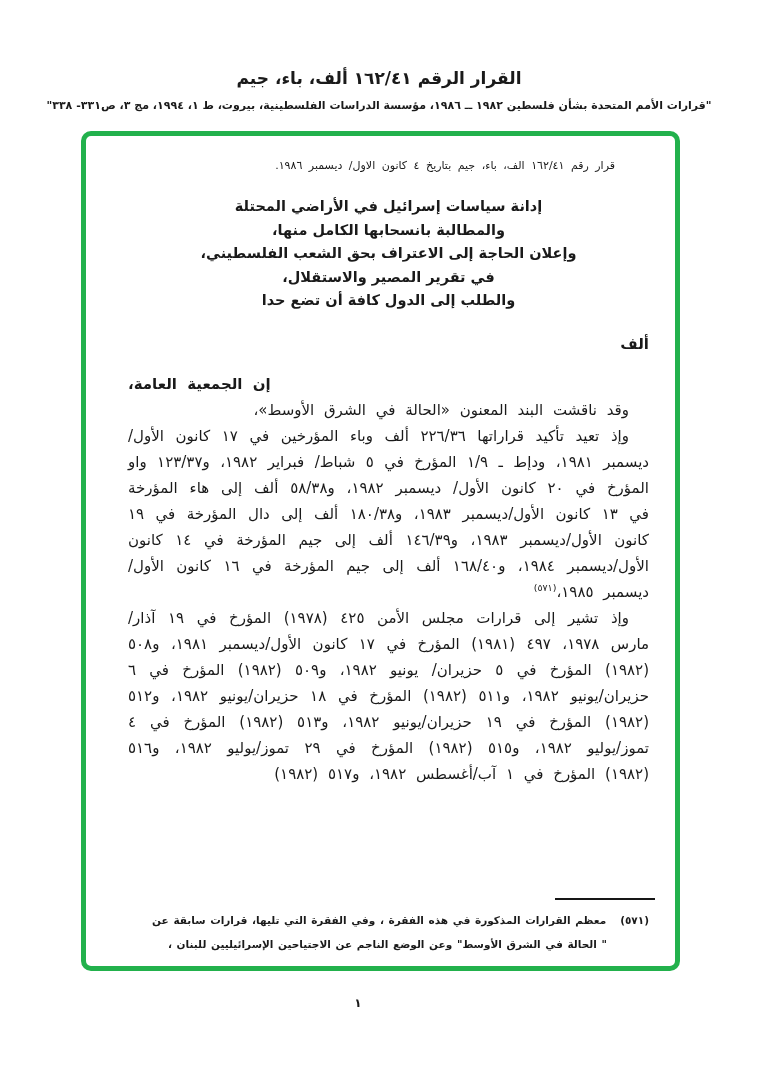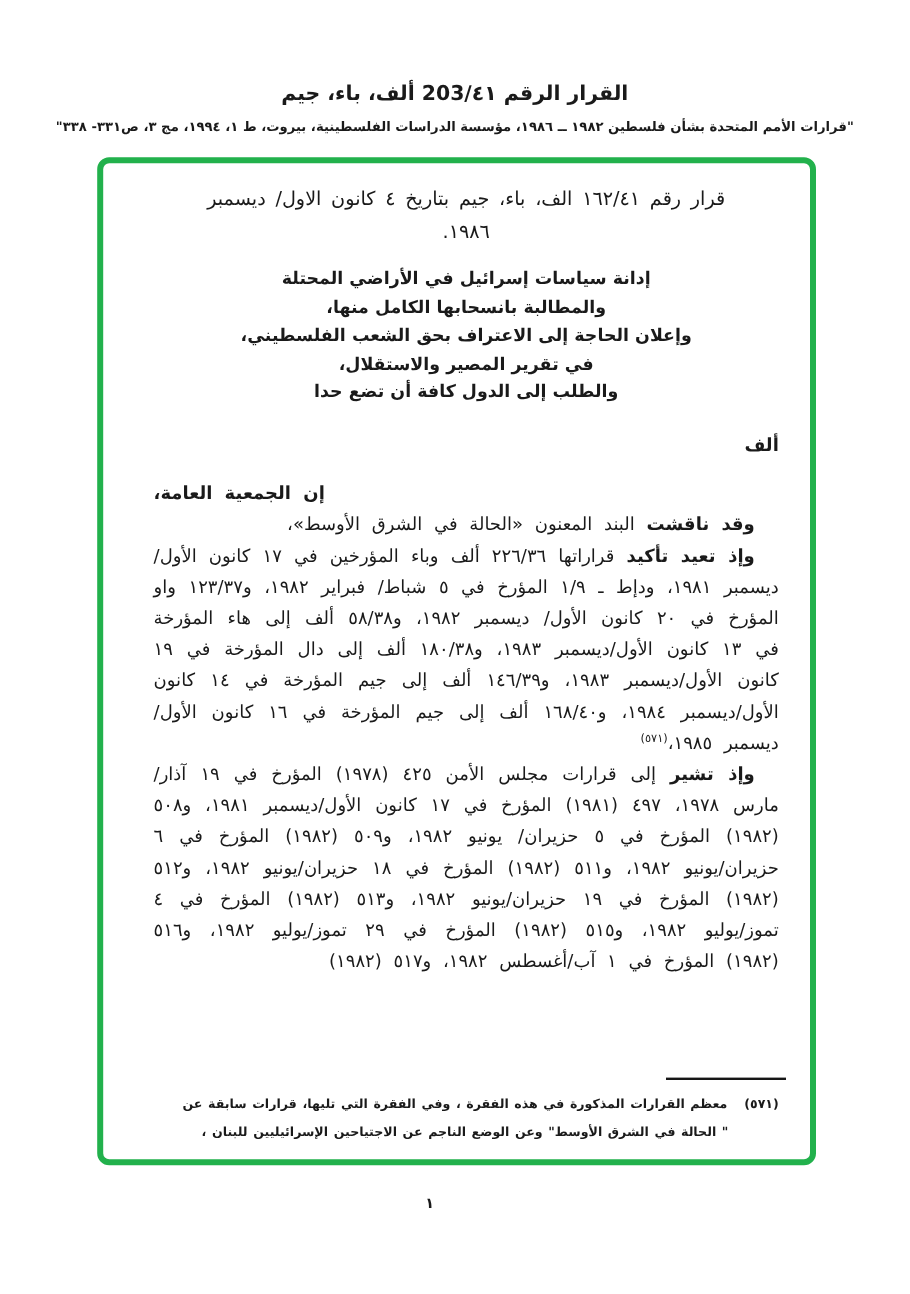--- a/index.html
+++ b/index.html
@@ -28,21 +28,21 @@
     position: absolute; top: 131px; left: 81px;
     width: 599px; height: 840px;
     border: 5px solid #22b14c; border-radius: 10px;
     padding: 16px 26px 10px 42px;
     display: flex; flex-direction: column;
     overflow: hidden;
     background: #ffffff;
   }
 
   .intro {
-    text-align: center; font-size: 16px; line-height: 27px;
+    text-align: right; font-size: 11px; line-height: 27px;
     padding: 0 34px; margin: 0 0 8px 0; word-spacing: 3px;
   }
 
   .heading-block {
     text-align: center; font-weight: bold;
     font-size: 14.5px; line-height: 23.5px;
     margin: 8px 10px 6px;
   }
   .heading-line { text-align: center; }
 
@@ -50,21 +50,21 @@
     font-weight: bold; font-size: 15px;
     margin: 16px 0 18px;
   }
 
   .para {
     font-size: 15px; line-height: 26px;
     text-align: justify; text-indent: 20px;
     margin: 0; word-spacing: 5px;
   }
   .preamble { font-weight: bold; text-align: left; }
-  .lead { font-weight: bold; }
+  .lead { font-weight: normal; }
   .fn-ref { font-size: 9.5px; vertical-align: super; line-height: 0; word-spacing: 0; }
 
   .fn-block { margin-top: auto; }
   .fn-divider {
     width: 100px; height: 2px; background: #161616;
     margin: 8px -6px 8px 0;
   }
   .footnote {
     font-size: 10.5px; font-weight: bold; line-height: 24px;
     word-spacing: 1px;
@@ -77,21 +77,21 @@
   .page-number {
     position: absolute; top: 996px; left: 0; width: 716px;
     text-align: center; font-size: 12px; font-weight: bold;
   }
 </style>
 </head>
 <body>
 
 <div class="page">
 
-  <div class="doc-title">القرار الرقم 203/٤١ ألف، باء، جيم</div>
+  <div class="doc-title">القرار الرقم ١٦٢/٤١ ألف، باء، جيم</div>
   <div class="doc-subtitle">"قرارات الأمم المتحدة بشأن فلسطين ١٩٨٢ ــ ١٩٨٦، مؤسسة الدراسات الفلسطينية، بيروت، ط ١، ١٩٩٤، مج ٣، ص٣٣١- ٣٣٨"</div>
 
   <div class="green-box">
 
     <p class="intro">قرار رقم ١٦٢/٤١ الف، باء، جيم بتاريخ ٤ كانون الاول/ ديسمبر ١٩٨٦.</p>
 
     <div class="heading-block">
       <div class="heading-line">إدانة سياسات إسرائيل في الأراضي المحتلة</div>
       <div class="heading-line">والمطالبة بانسحابها الكامل منها،</div>
       <div class="heading-line">وإعلان الحاجة إلى الاعتراف بحق الشعب الفلسطيني،</div>

